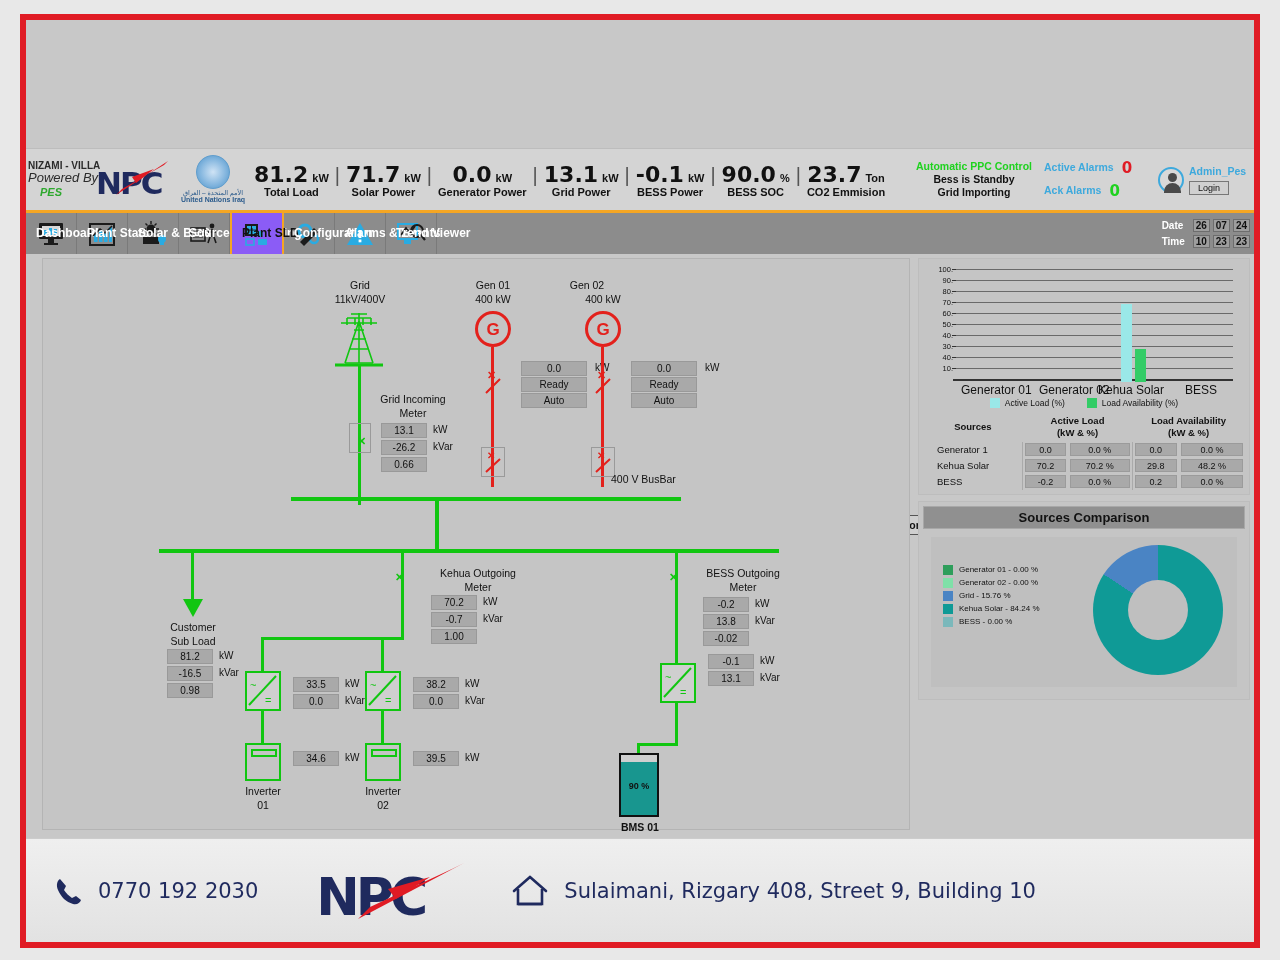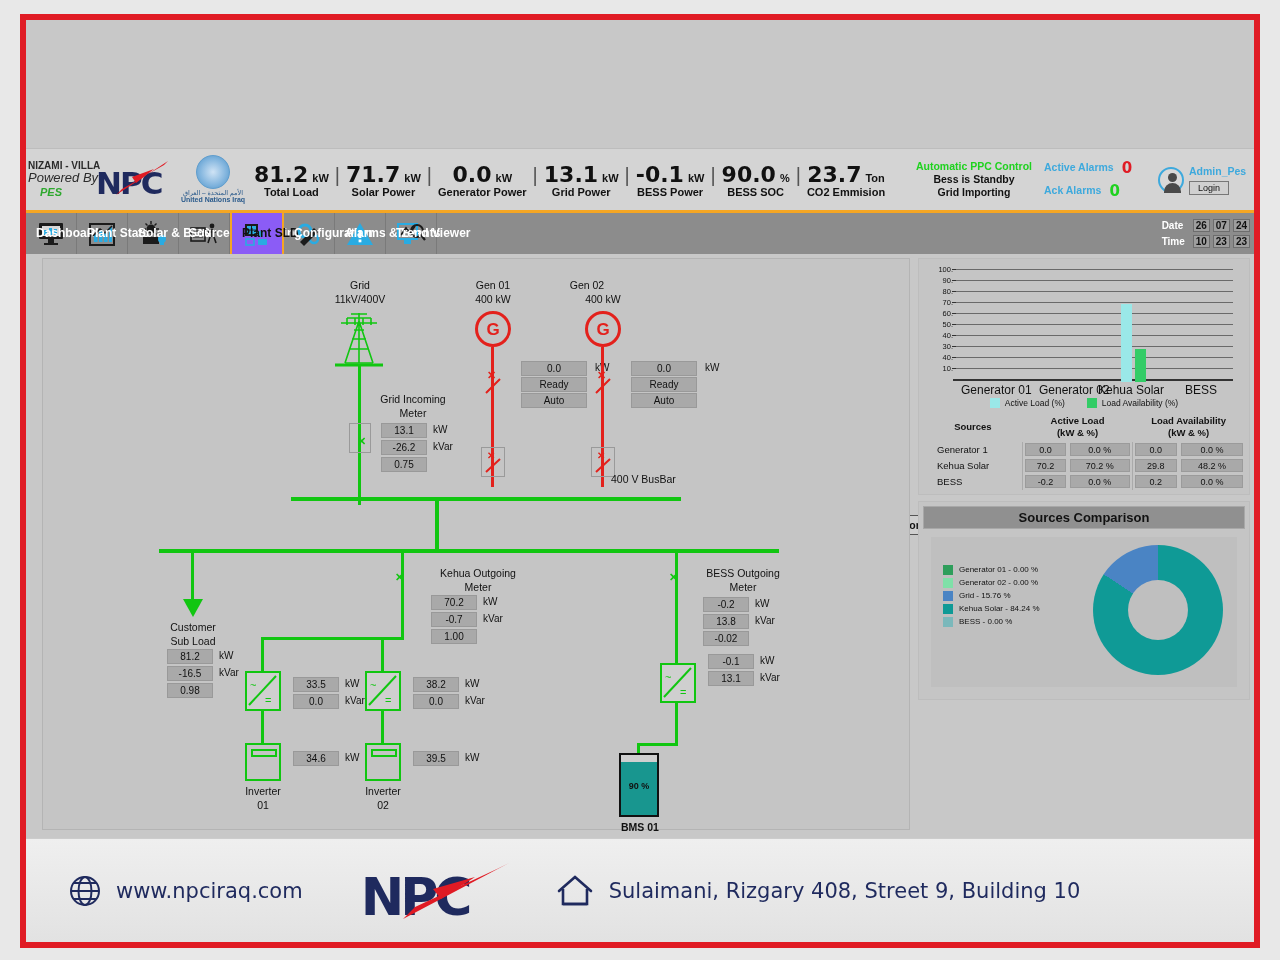--- a/index.html
+++ b/index.html
@@ -396,21 +396,21 @@
       <div style="position:absolute;left:306px;top:164px;width:22px;height:30px;border:1px solid #9a9a9a;">
         <div style="position:absolute;left:7px;top:11px;color:#11c611;font-size:11px;font-weight:bold;">✕</div>
       </div>
 
       <div class="lbl" style="left:310px;top:134px;width:120px;white-space:pre-line">Grid Incoming
 Meter</div>
       <div class="val" style="left:338px;top:164px;">13.1</div>
       <span class="unit" style="left:390px;top:165px;">kW</span>
       <div class="val" style="left:338px;top:181px;">-26.2</div>
       <span class="unit" style="left:390px;top:182px;">kVar</span>
-      <div class="val" style="left:338px;top:198px;">0.75</div>
+      <div class="val" style="left:338px;top:198px;">0.66</div>
 
       <div class="lbl" style="left:410px;top:20px;width:80px;">Gen 01</div>
       <div class="lbl" style="left:410px;top:34px;width:80px;">400 kW</div>
       <div style="position:absolute;left:432px;top:52px;width:36px;height:36px;border-radius:50%;
            border:3px solid #e3211c;background:#c5c5c5;color:#e3211c;font-size:17px;font-weight:bold;
            text-align:center;line-height:31px;">G</div>
       <div class="rline" style="left:448px;top:88px;width:3px;height:140px;"></div>
       <svg style="position:absolute;left:438px;top:108px;" width="24" height="30">
         <path d="M12 4 L12 10 M5 26 L19 12" stroke="#e3211c" stroke-width="2"></path>
         <text x="6" y="12" fill="#e3211c" font-size="11" font-weight="bold">✕</text>
@@ -691,29 +691,28 @@
               <span>BESS - 0.00 %</span>
               </div>
           </div>
           <div class="donut" style="background:conic-gradient(from 0deg, #0f9a96 0deg 303.3deg, #4a84c4 303.3deg 360deg);"></div>
         </div>
       </div>
     </div>
   </div>
 
   <div class="footer">
-
-    <div class="fitem" style="margin-left:42px;">
-      <svg width="34" height="34" viewBox="0 0 34 34">
-        <circle cx="17" cy="17" r="14" fill="none" stroke="#1f2a5e" stroke-width="2"></circle>
-        <ellipse cx="17" cy="17" rx="6.5" ry="14" fill="none" stroke="#1f2a5e" stroke-width="2"></ellipse>
-        <path d="M3 17 h28 M5.5 9 h23 M5.5 25 h23" stroke="#1f2a5e" stroke-width="2"></path>
+    <div class="fitem" style="margin-left:26px;">
+      <svg width="32" height="32" viewBox="0 0 32 32">
+        <path d="M8 4 C5 6 4 10 6 15 C9 22 14 27 21 29 C25 30 28 28 29 25 L24 21 L20 23
+                 C17 21 14 18 12 15 L14 11 Z" fill="#1f2a5e"></path>
       </svg>
-      <span class="ftxt">www.npciraq.com</span>
-    </div>
+      <span class="ftxt">0770 192 2030</span>
+    </div>
+
 
     <div class="npc-big" style="margin-left:58px;">
       <span class="t">NPC</span>
       <svg style="position:absolute;left:10px;top:-4px" width="150" height="70">
         <path d="M138 6 L32 62 L44 50 L126 12 Z" fill="#e01b24"></path>
         <path d="M62 32 L104 20 L70 42 Z" fill="#e01b24"></path>
       </svg>
     </div>
 
     <div class="fitem" style="margin-left:34px;">

